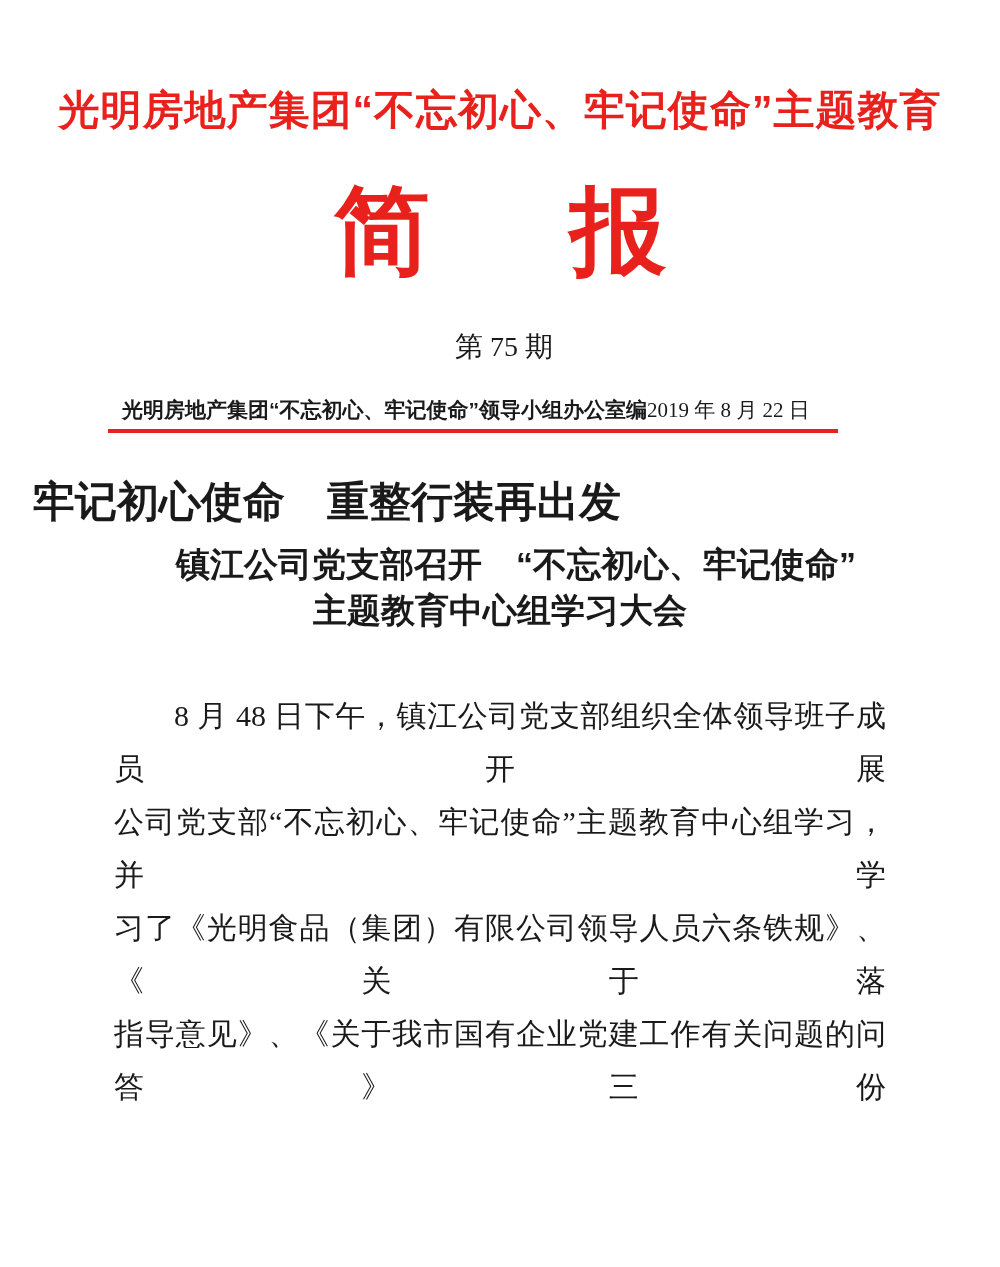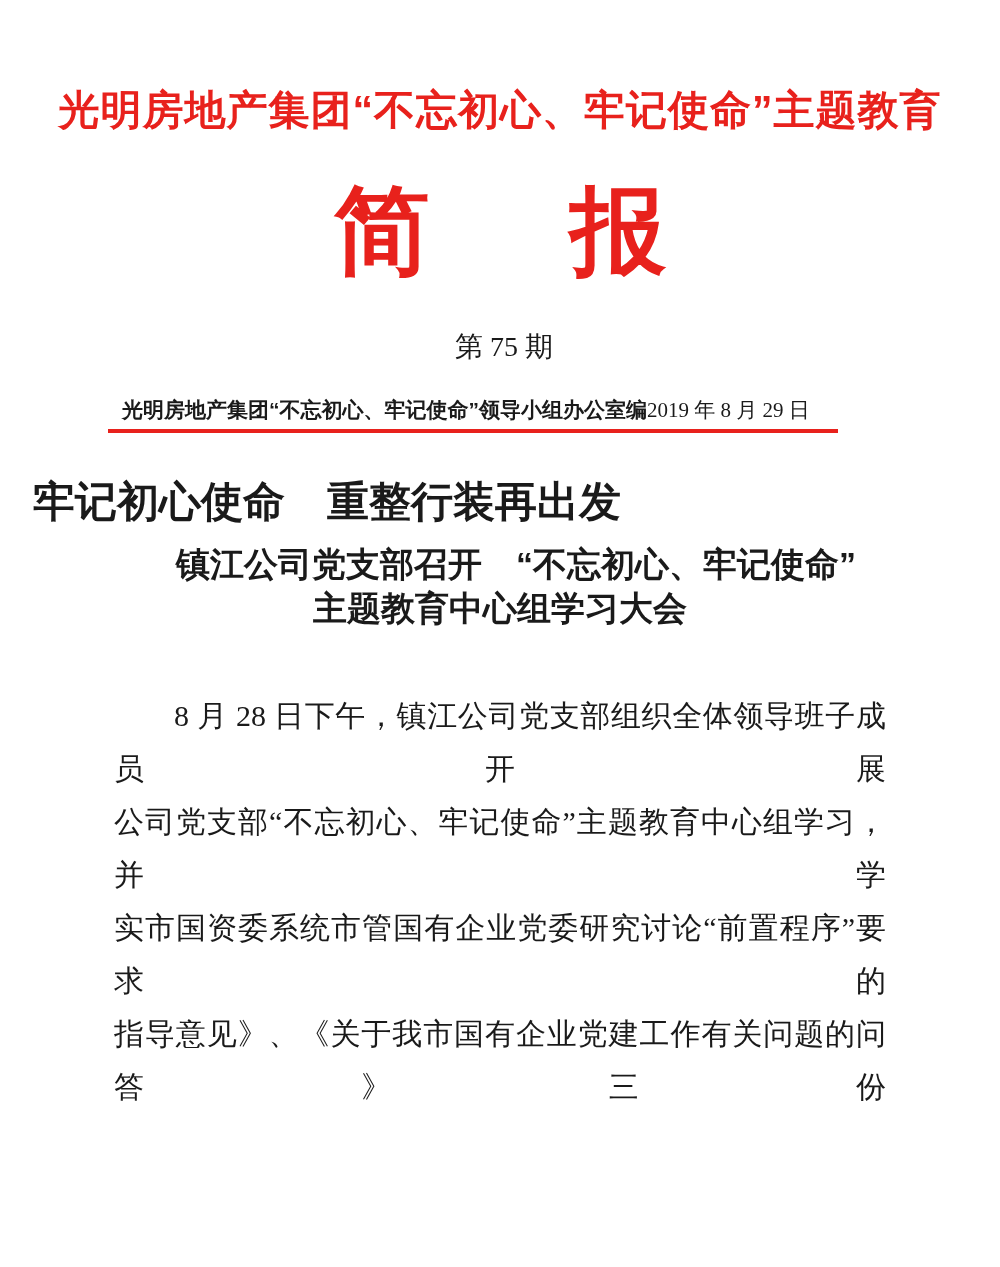--- a/index.html
+++ b/index.html
@@ -105,21 +105,21 @@
     font-weight: bold;
     font-size: 34px;
     line-height: 42px;
   }
   .article-subtitle-2 {
     position: absolute;
     top: 590px;
     left: 0;
     width: 100%;
     text-align: center;
-    font-family: Liberation Mono, monospace;
+    font-family: Liberation Serif, serif;
     font-weight: bold;
     font-size: 34px;
     line-height: 42px;
   }
   .body-text {
     position: absolute;
     top: 689px;
     left: 114px;
     width: 772px;
     font-size: 30px;
@@ -142,32 +142,32 @@
 
   <div class="masthead">
     <span>简</span>
     <span>报</span>
   </div>
 
   <div class="issue">第 75 期</div>
 
   <div class="editor-row">
     <span class="editor-credit">光明房地产集团“不忘初心、牢记使命”领导小组办公室编</span>
-    <span class="publish-date">2019 年 8 月 29 日</span>
+    <span class="publish-date">2019 年 8 月 22 日</span>
   </div>
 
   <div class="divider"></div>
 
   <div class="article-title">牢记初心使命　重整行装再出发</div>
 
   <div class="article-subtitle-1">镇江公司党支部召开　“不忘初心、牢记使命”</div>
 
   <div class="article-subtitle-2">主题教育中心组学习大会</div>
 
   <div class="body-text">
-    <div class="body-line indent">8 月 28 日下午，镇江公司党支部组织全体领导班子成员开展</div>
+    <div class="body-line indent">8 月 48 日下午，镇江公司党支部组织全体领导班子成员开展</div>
     <div class="body-line">公司党支部“不忘初心、牢记使命”主题教育中心组学习，并学</div>
-    <div class="body-line">实市国资委系统市管国有企业党委研究讨论“前置程序”要求的</div>
+    <div class="body-line">习了《光明食品（集团）有限公司领导人员六条铁规》、《关于落</div>
     <div class="body-line">指导意见》、《关于我市国有企业党建工作有关问题的问答》三份</div>
 
   </div>
 
 </div>
 
 </body></html>

